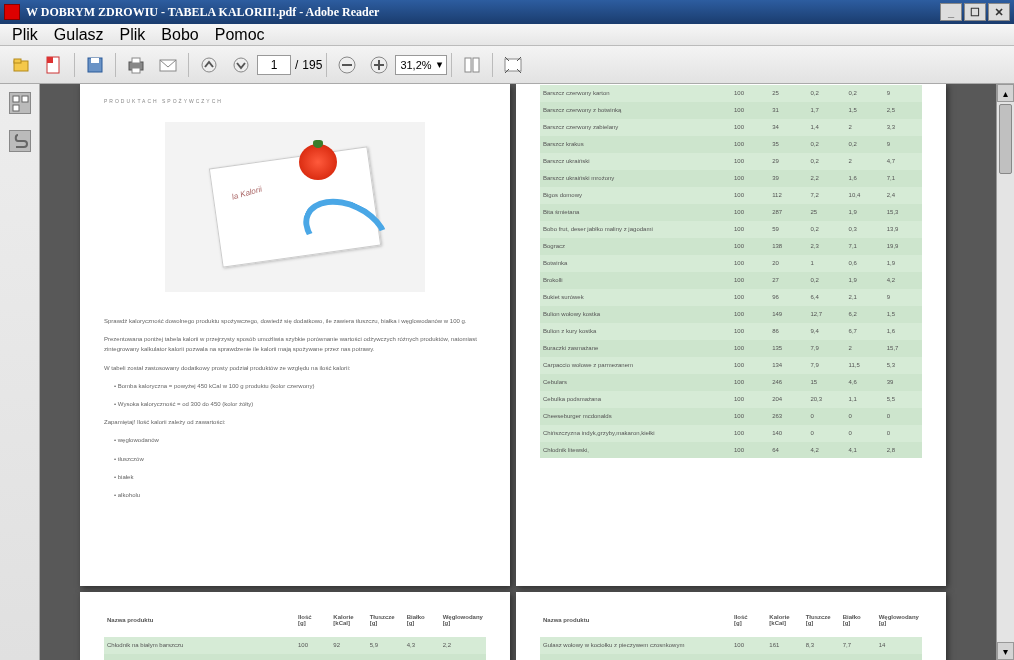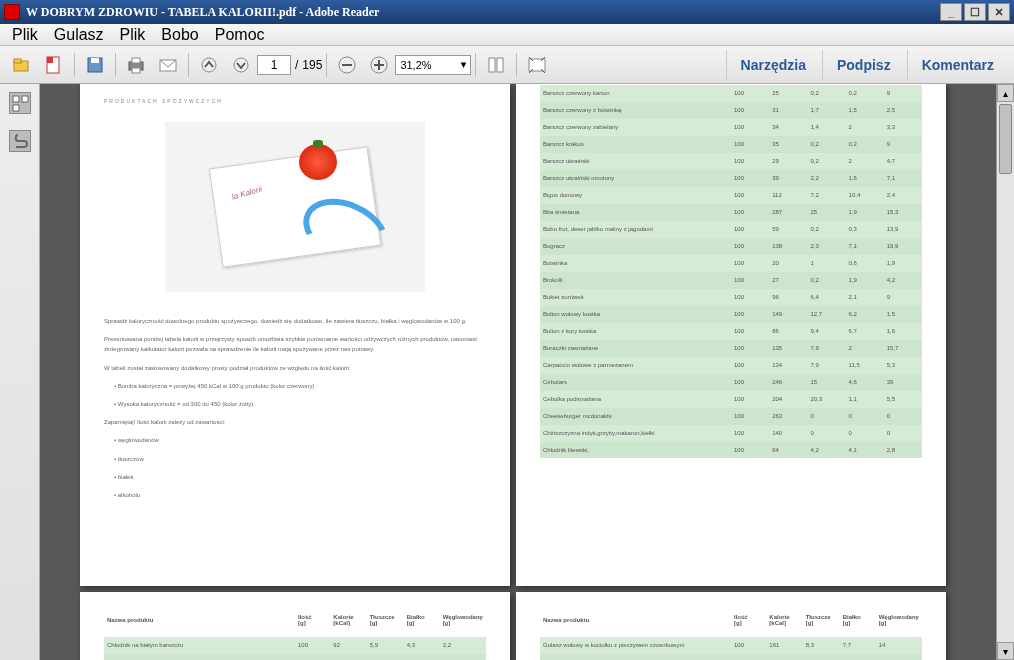--- a/index.html
+++ b/index.html
@@ -14,21 +14,21 @@
 
 
 .menubar { background: linear-gradient(#f7f7f7,#e6e6e6); height: 22px; display: flex; align-items: center; font-size: 16px; padding: 0 4px; border-bottom: 1px solid #bbb; }
 .menubar .menuitem { padding: 2px 8px; cursor: pointer; }
 
 
 .toolbar { background: linear-gradient(#f4f4f4,#e2e2e2); height: 38px; display: flex; align-items: center; padding: 0 6px; border-bottom: 1px solid #aaa; font-size: 12px; }
 .tbtn { width: 28px; height: 28px; display: flex; align-items: center; justify-content: center; margin: 0 2px; border-radius: 3px; }
 .sep { width: 1px; height: 24px; background: #bbb; margin: 0 4px; }
 .toolbar input.pagein { width: 34px; height: 20px; text-align: center; border: 1px solid #999; font-size: 12px; }
-.toolbar .zoomsel { width: 76px; height: 20px; display:flex; align-items:center; justify-content:space-between; padding:0 4px; border:1px solid #999; background:#fff; font-size:11px; }
+.toolbar .zoomsel { width: 52px; height: 20px; display:flex; align-items:center; justify-content:space-between; padding:0 4px; border:1px solid #999; background:#fff; font-size:11px; }
 .toolbar .right { margin-left: auto; display: flex; gap: 2px; }
 .bigbtn { height: 30px; padding: 0 14px; display: flex; align-items: center; font-size: 14px; font-weight: 600; color: #2b5a99; border-left: 1px solid #c9c9c9; }
 
 
 .main { display: flex; height: calc(660px - 24px - 22px - 38px); }
 .sidebar { width: 40px; background: linear-gradient(#ededed,#e0e0e0); border-right: 1px solid #aaa; display:flex; flex-direction:column; align-items:center; padding-top:8px; gap:16px; }
 .dictn { width:22px;height:22px; background:#bbb; border:1px solid #888; }
 .docarea { flex:1; background:#585858; position:relative; overflow:hidden; }
 .scrollbar { width:18px; background:#e4e4e4; border-left:1px solid #999; display:flex; flex-direction:column; }
 .scrollbar .arrow { height:18px; background:#d4d4d4; border:1px solid #999; display:flex; align-items:center; justify-content:center; font-size:10px; }
@@ -157,25 +157,20 @@
         <rect x="3" y="3" width="6" height="14" fill="#fff" stroke="#888"></rect>
         <rect x="11" y="3" width="6" height="14" fill="#fff" stroke="#888"></rect>
       </svg>
   </div>
   <div class="sep"></div>
   <div class="tbtn">
     <svg width="20" height="20">
         <rect x="2" y="4" width="16" height="12" fill="#fff" stroke="#888"></rect>
         <path d="M6 6 L2 2 M14 6 L18 2 M6 14 L2 18 M14 14 L18 18" stroke="#555"></path>
       </svg>
-  </div>
-  <div class="right">
-    <div class="bigbtn">Narzędzia</div>
-    <div class="bigbtn">Podpisz</div>
-    <div class="bigbtn">Komentarz</div>
   </div>
 </div>
 
 <div class="main">
   <div class="sidebar">
     <div class="dictn">
       <svg width="22" height="22">
           <rect x="3" y="3" width="6" height="6" fill="#fff" stroke="#666"></rect>
           <rect x="12" y="3" width="6" height="6" fill="#fff" stroke="#666"></rect>
           <rect x="3" y="12" width="6" height="6" fill="#fff" stroke="#666"></rect>

